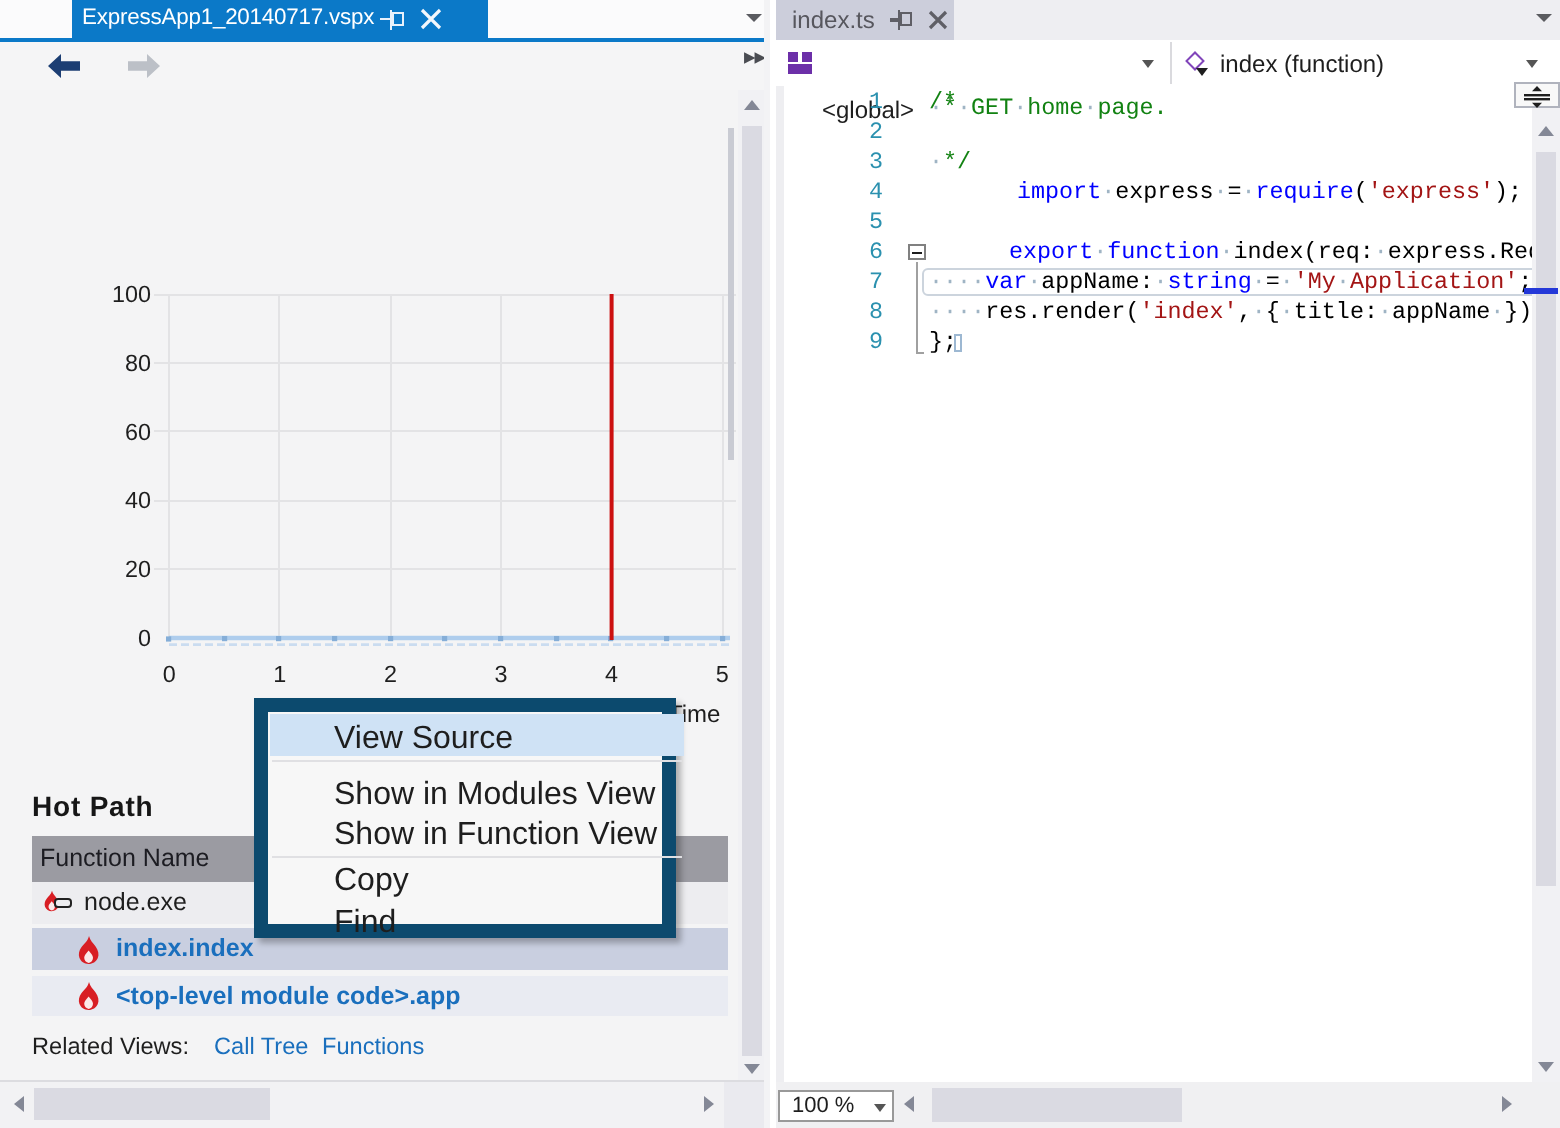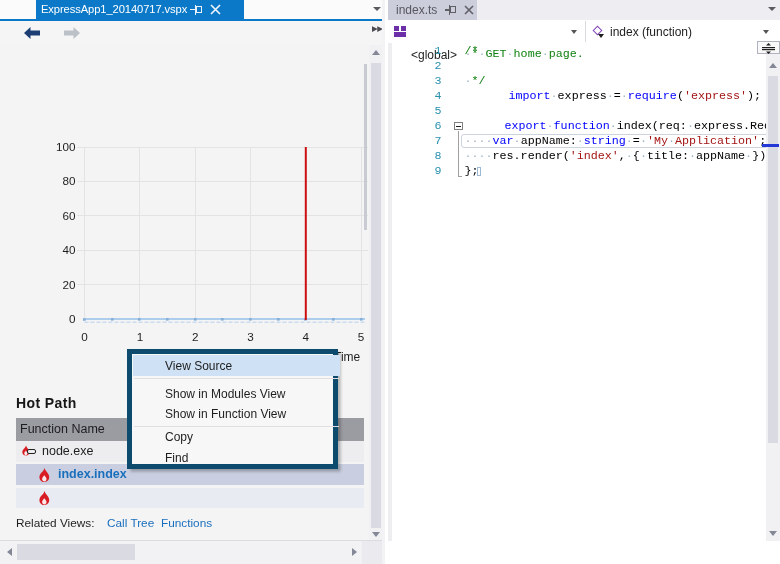--- a/index.html
+++ b/index.html
@@ -118,20 +118,21 @@
         <path fill="#ffffff" opacity=".9" d="M5.4 13.5c-1.3-.2-2.3-1.3-2.3-2.6 0-1.3 1.1-2.3 2.2-3.7 1.1 1.4 2.2 2.4 2.2 3.7 0 1.3-.9 2.4-2.1 2.6z"></path>
       </svg>
     <div class="abs" style="left:42px;top:3px;font-size:12.5px;font-weight:bold;color:#1a6fbd;">index.index</div>
   </div>
 
   <div class="abs" style="left:16px;top:487.5px;width:348px;height:20.5px;background:#e9ebf2;">
     <svg class="abs" style="left:23px;top:3px;" width="11" height="14" viewBox="0 0 11 14">
         <path fill="#d81e24" d="M5.5 0C6 2.2 7.6 3.6 8.8 5.2c1.4 1.9 1.8 4.1 1.1 5.8-.8 1.9-2.6 3-4.6 3-2.1 0-3.9-1.2-4.6-3.1C.1 9.2.5 7.2 1.7 5.6 3 3.9 4.9 2.6 5.5 0z"></path>
         <path fill="#ffffff" opacity=".9" d="M5.4 13.5c-1.3-.2-2.3-1.3-2.3-2.6 0-1.3 1.1-2.3 2.2-3.7 1.1 1.4 2.2 2.4 2.2 3.7 0 1.3-.9 2.4-2.1 2.6z"></path>
       </svg>
+    <div class="abs" style="left:42px;top:3px;font-size:12.5px;font-weight:bold;color:#1a6fbd;">&lt;top-level module code&gt;.app</div>
   </div>
 
   <div class="abs" style="left:16px;top:515.5px;font-size:11.8px;color:#1e1e1e;text-align:right;">Related Views:</div>
   <div class="abs" style="left:107px;top:515.5px;font-size:11.8px;color:#1a6fbd;">Call Tree</div>
   <div class="abs" style="left:161px;top:515.5px;font-size:11.8px;color:#1a6fbd;">Functions</div>
 
   <div class="abs" style="left:364px;top:64px;width:2.5px;height:166px;background:#c9cbd3;"></div>
 
   <div class="abs" style="left:369px;top:45px;width:13px;height:496px;background:#f1f1f4;">
     <div class="tri" style="left:2.5px;top:5px;border-left:4px solid transparent;border-right:4px solid transparent;border-bottom:5px solid #848896;"></div>
@@ -218,23 +219,32 @@
 
   <div class="abs" style="left:368.5px;top:41px;width:23px;height:13px;background:#f8f8f8;border:1px solid #b0b3bd;">
     <svg class="abs" style="left:4px;top:0.5px;" width="13" height="11" viewBox="0 0 13 11">
         <path d="M6.5 0 L9 2.6 L4 2.6 Z" fill="#1e1e1e"></path>
         <rect x="0" y="4" width="13" height="1.2" fill="#1e1e1e"></rect>
         <rect x="0" y="6" width="13" height="1.2" fill="#1e1e1e"></rect>
         <path d="M6.5 11 L9 8.4 L4 8.4 Z" fill="#1e1e1e"></path>
       </svg>
   </div>
 
+  <div class="abs" style="left:0;top:541px;width:392px;height:23px;background:#f0f0f2;">
+    <div class="abs" style="left:1px;top:3.5px;width:58px;height:16px;background:#ffffff;border:1px solid #999999;font-size:11px;color:#1e1e1e;">
+      <span class="abs" style="left:6px;top:1px;">100 %</span>
+      <div class="tri" style="left:47px;top:6px;border-left:3.5px solid transparent;border-right:3.5px solid transparent;border-top:4px solid #555555;"></div>
+    </div>
+    <div class="tri" style="left:64px;top:7px;border-top:4px solid transparent;border-bottom:4px solid transparent;border-right:5px solid #848896;"></div>
+    <div class="abs" style="left:78px;top:2.5px;width:125px;height:17px;background:#dadae2;"></div>
+    <div class="tri" style="left:363px;top:7px;border-top:4px solid transparent;border-bottom:4px solid transparent;border-left:5px solid #848896;"></div>
+  </div>
 </div>
 
-<div class="abs" style="left:127px;top:349px;width:211px;height:120px;background:#f7f7f7;border:5px solid #0c4a6e;box-shadow:2.5px 2.5px 3px rgba(0,0,0,0.28);z-index:20;font-size:12px;color:#1e1e1e;">
+<div class="abs" style="left:127px;top:349px;width:211px;height:120px;background:#f7f7f7;border:7px solid #0c4a6e;box-shadow:2.5px 2.5px 3px rgba(0,0,0,0.28);z-index:20;font-size:16px;color:#1e1e1e;">
   <div class="abs" style="left:1px;top:1px;width:207px;height:20.5px;background:#cfe2f5;"></div>
   <div class="abs" style="left:33px;top:5px;">View Source</div>
   <div class="abs" style="left:2px;top:24px;width:205px;height:1px;background:#e0e0e3;"></div>
   <div class="abs" style="left:33px;top:33px;">Show in Modules View</div>
   <div class="abs" style="left:33px;top:53px;">Show in Function View</div>
   <div class="abs" style="left:2px;top:72px;width:205px;height:1px;background:#e0e0e3;"></div>
   <div class="abs" style="left:33px;top:76px;">Copy</div>
   <div class="abs" style="left:33px;top:97px;">Find</div>
 </div>
 

